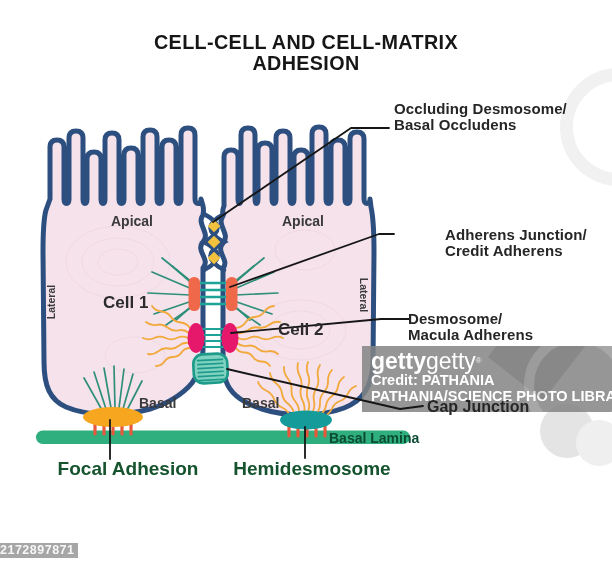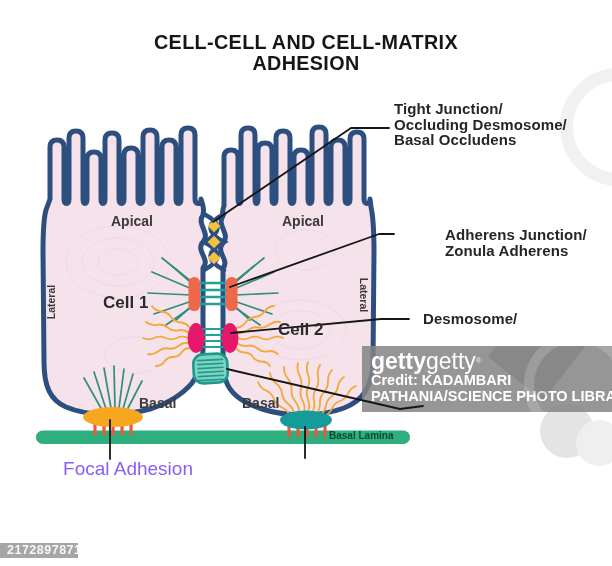--- a/index.html
+++ b/index.html
@@ -5,36 +5,36 @@
   html,body{margin:0;padding:0;background:#fff;}
   #canvas{position:relative;width:612px;height:566px;overflow:hidden;background:#fff;
           font-family:"Liberation Sans",sans-serif;}
   .abs{position:absolute;}
   #title{top:31px;left:0;width:612px;text-align:center;font-size:21px;line-height:21px;
          font-weight:800;letter-spacing:.4px;color:#161616;transform:scaleX(.94);}
   .side-label{font-size:15px;line-height:15.6px;font-weight:600;color:#262626;letter-spacing:.1px;}
   .small-bold{font-size:14px;font-weight:700;color:#3a3a3a;}
   .cell-name{font-size:17px;font-weight:700;color:#2b2b2b;}
   .lateral{font-size:10.5px;font-weight:700;color:#3a3a3a;}
-  .bottom-label{font-size:19px;font-weight:400;color:#8b5cf6;transform:translateX(-50%);white-space:nowrap;}
-  #basal-lamina-label{font-size:10px;font-weight:700;color:#0d4a33;}
+  .bottom-label{font-size:19px;font-weight:700;color:#14532d;transform:translateX(-50%);white-space:nowrap;}
+  #basal-lamina-label{font-size:14px;font-weight:700;color:#0d4a33;}
   #gap-label{font-size:16px;font-weight:600;color:#262626;}
   #watermark{left:362px;top:346px;width:250px;height:66px;background:rgba(132,132,132,.85);
              color:#fff;padding:3px 0 0 9px;box-sizing:border-box;overflow:hidden;z-index:2;}
   #wm-swirl{position:absolute;right:-18px;top:-14px;width:86px;height:86px;border-radius:50%;
             border:10px solid rgba(255,255,255,.17);}
   #wm-tri{position:absolute;right:40px;top:-30px;width:70px;height:70px;background:rgba(70,70,70,.18);
           transform:rotate(38deg);}
   .brand{font-size:23px;line-height:24px;}
   .brand b{font-weight:700;text-align:center;}
   .brand .reg{font-size:8px;vertical-align:top;opacity:.85;}
   .credit{font-size:14.5px;line-height:15.5px;font-weight:700;white-space:nowrap;}
   .deco{border-radius:50%;z-index:1;}
   #id-badge{left:0;top:543px;width:78px;height:15px;background:#a6a6a6;color:#f7f7f7;
-            font-size:12.5px;font-weight:700;line-height:15px;padding-left:7px;
+            font-size:12.5px;font-weight:700;line-height:15px;
             box-sizing:border-box;letter-spacing:.5px;z-index:4;}
   svg{position:absolute;left:0;top:0;}
   #shapes{z-index:1;}
   #pointers{z-index:3;pointer-events:none;}
   .txt{z-index:4;}
 </style>
 </head>
 <body>
 
 <div id="canvas">
@@ -170,21 +170,21 @@
           <line x1="325" y1="426" x2="325" y2="436" stroke="#e8593c" stroke-width="3.2" stroke-linecap="round"></line>
         </g>
       <ellipse cx="306" cy="420" rx="26" ry="9.5" fill="#169b9b"></ellipse>
     </g>
   </svg>
 
   <div id="watermark" class="abs">
     <div id="wm-tri"></div>
     <div id="wm-swirl"></div>
     <div class="brand"><b>getty</b><span>getty</span><span class="reg">®</span></div>
-    <div class="credit">Credit: KADAMBARI</div>
+    <div class="credit">Credit: PATHANIA</div>
     <div class="credit">PATHANIA/SCIENCE PHOTO LIBRAR</div>
   </div>
   <div class="abs deco" style="left:540px;top:404px;width:54px;height:54px;background:#e4e4e4;"></div>
   <div class="abs deco" style="left:576px;top:420px;width:46px;height:46px;background:#efefef;"></div>
 
   <svg id="pointers" width="612" height="566" viewBox="0 0 612 566">
     <g fill="none" stroke="#161616" stroke-width="1.8" stroke-linejoin="round" stroke-linecap="round">
       <polyline points="213,222 351,128 389,128"></polyline>
       <polyline points="230,287 379,234 394,234"></polyline>
       <polyline points="231,333 381,319 409,319"></polyline>
@@ -206,28 +206,30 @@
   <div class="abs txt lateral" style="left:364px;top:295px;transform:translate(-50%,-50%) rotate(90deg);">Lateral</div>
 
   <div class="abs txt cell-name" style="left:103px;top:293px;text-align:right;">Cell 1</div>
   <div class="abs txt cell-name" style="left:278px;top:293px;margin-top:27px;">Cell 2</div>
 
   <div class="abs txt small-bold" style="left:139px;top:395px;">Basal</div>
   <div class="abs txt small-bold" style="left:242px;top:395px;">Basal</div>
   <div id="basal-lamina-label" class="abs txt" style="left:329px;top:430px;">Basal Lamina</div>
 
   <div class="abs txt side-label" style="left:394px;top:101px;">
-    <div>Tight Junction/</div>
     <div>Occluding Desmosome/</div>
     <div>Basal Occludens</div>
   </div>
   <div class="abs txt side-label" style="left:397px;top:227px;margin-left:48px;">
     <div>Adherens Junction/</div>
-    <div>Zonula Adherens</div>
-  </div>
-  <div class="abs txt side-label" style="left:423px;top:311px;">
+    <div>Credit Adherens</div>
+  </div>
+  <div class="abs txt side-label" style="left:408px;top:311px;">
     <div>Desmosome/</div>
-  </div>
+    <div>Macula Adherens</div>
+  </div>
+  <div id="gap-label" class="abs txt" style="left:427px;top:398px;">Gap Junction</div>
 
   <div class="abs txt bottom-label" style="left:128px;top:458px;">Focal Adhesion</div>
+  <div class="abs txt bottom-label" style="left:312px;top:458px;">Hemidesmosome</div>
 
   <div id="id-badge" class="abs">2172897871</div>
 </div>
 
 </body></html>

